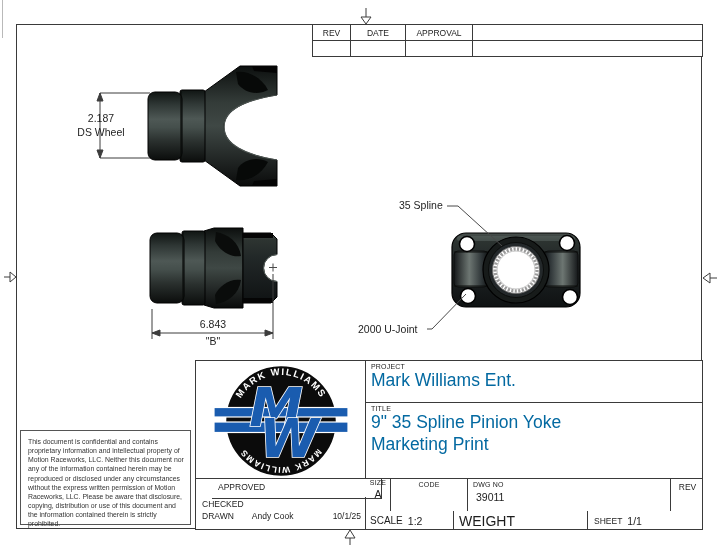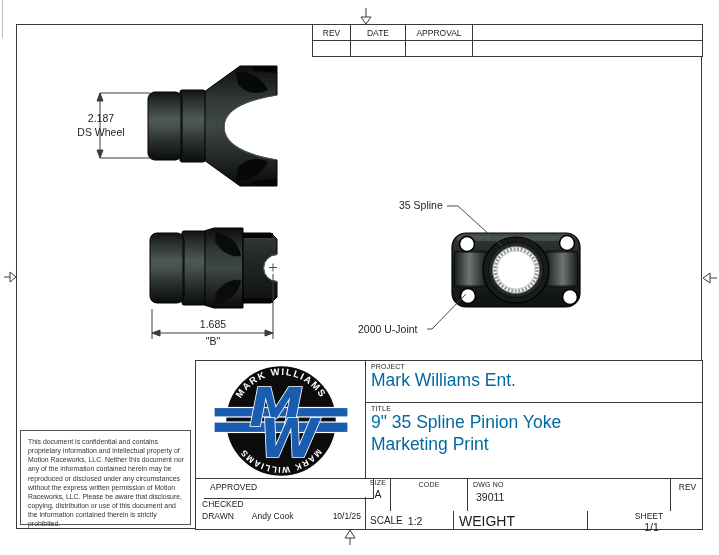--- a/index.html
+++ b/index.html
@@ -30,36 +30,36 @@
   
   .tblock{position:absolute;left:195px;top:360px;width:508px;height:170px;box-sizing:border-box;
           border:1px solid #3a3a3a;background:#fff;}
   .tb{position:absolute;box-sizing:border-box;border-color:#3a3a3a;}
   .cell-logo{left:0;top:0;width:170px;height:118px;border-right:1px solid #3a3a3a;
              border-bottom:1px solid #3a3a3a;display:flex;align-items:center;justify-content:center;}
   .cell-project{left:170px;top:0;width:336px;height:42px;border-bottom:1px solid #3a3a3a;padding:2px 5px;}
   .cell-title{left:170px;top:42px;width:336px;height:76px;border-bottom:1px solid #3a3a3a;padding:2px 5px;}
   .lbl{font-size:7px;color:#222;letter-spacing:.2px;}
   .big{font-size:17.5px;color:#0369a1;line-height:1.25;}
-  .cell-approved{left:8px;top:118px;width:170px;height:18px;border-right:1px solid #3a3a3a;
+  .cell-approved{left:16px;top:118px;width:170px;height:18px;border-right:1px solid #3a3a3a;
                  border-bottom:1px solid #3a3a3a;font-size:8.5px;padding:3px 0 16px 6px;}
   .cell-checked{left:0;top:136px;width:170px;height:14px;border-right:1px solid #3a3a3a;
                 font-size:8.5px;padding:2px 0 0 6px;}
   .cell-size{left:170px;top:118px;width:25px;height:32px;border-right:1px solid #3a3a3a;text-align:center;}
   .cell-code{left:195px;top:118px;width:77px;height:32px;border-right:1px solid #3a3a3a;text-align:center;}
   .cell-dwg{left:272px;top:118px;width:203px;height:32px;border-right:1px solid #3a3a3a;padding-left:5px;}
   .cell-rev{left:475px;top:118px;width:33px;height:32px;font-size:8.5px;text-align:center;padding-top:3px;}
   .cell-drawn{left:0;top:150px;width:170px;height:19px;border-right:1px solid #3a3a3a;
               font-size:8.5px;display:flex;align-items:flex-start;}
   .cell-scale{left:170px;top:150px;width:88px;height:19px;border-right:1px solid #3a3a3a;
               display:flex;align-items:center;padding-left:4px;}
   .cell-weight{left:258px;top:150px;width:134px;height:19px;border-right:1px solid #3a3a3a;
                font-size:14px;display:flex;align-items:center;padding-left:5px;}
   .cell-sheet{left:392px;top:150px;width:116px;height:19px;display:flex;align-items:center;
-              padding-left:6px;font-size:8.5px;flex-direction:column;}
+              padding-left:6px;font-size:8.5px;}
   .val-a{font-size:10.5px;margin-top:2px;}
   .val-dwg{font-size:10.5px;margin-top:3px;margin-left:3px;}
   .scale-val,.sheet-val{font-size:10.5px;margin-left:5px;}
 
   
   .notice{position:absolute;left:20px;top:430px;width:171px;height:95px;box-sizing:border-box;
           border:1px solid #555;padding:6px 6px 0 7px;font-size:6.9px;line-height:9.15px;color:#333;}
 </style>
 </head>
 <body>
@@ -201,21 +201,21 @@
     <div class="rev-row">
       <div class="rev-cell c1"></div>
       <div class="rev-cell c2"></div>
       <div class="rev-cell c3"></div>
       <div class="rev-cell c4"></div>
     </div>
   </div>
 
   <div class="ann center" style="left:66px;top:112px;width:70px;">2.187</div>
   <div class="ann center" style="left:66px;top:126px;width:70px;">DS Wheel</div>
-  <div class="ann center" style="left:178px;top:318px;width:70px;">1.685</div>
+  <div class="ann center" style="left:178px;top:318px;width:70px;">6.843</div>
   <div class="ann center" style="left:178px;top:335px;width:70px;">"B"</div>
   <div class="ann" style="left:399px;top:199px;">35 Spline</div>
   <div class="ann" style="left:358px;top:323px;">2000 U-Joint</div>
 
   <div class="tblock">
 
     <div class="tb cell-logo">
       <svg width="168" height="116" viewBox="0 0 168 116">
         <defs>
           <path id="arcTop" d="M 38,59 A 46,46 0 0 1 130,59"></path>

